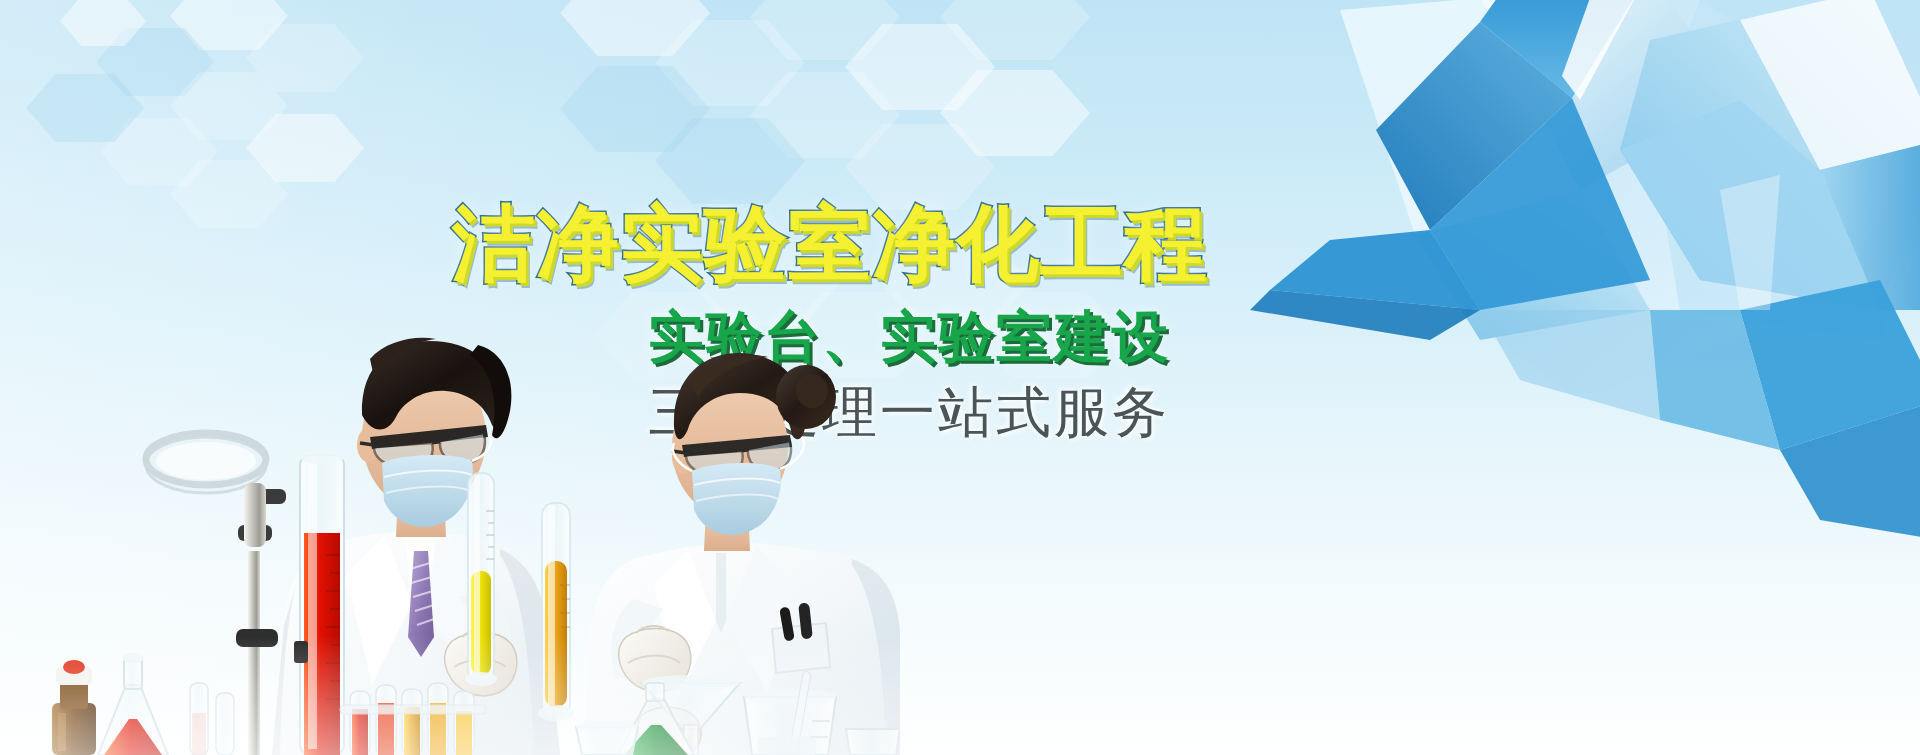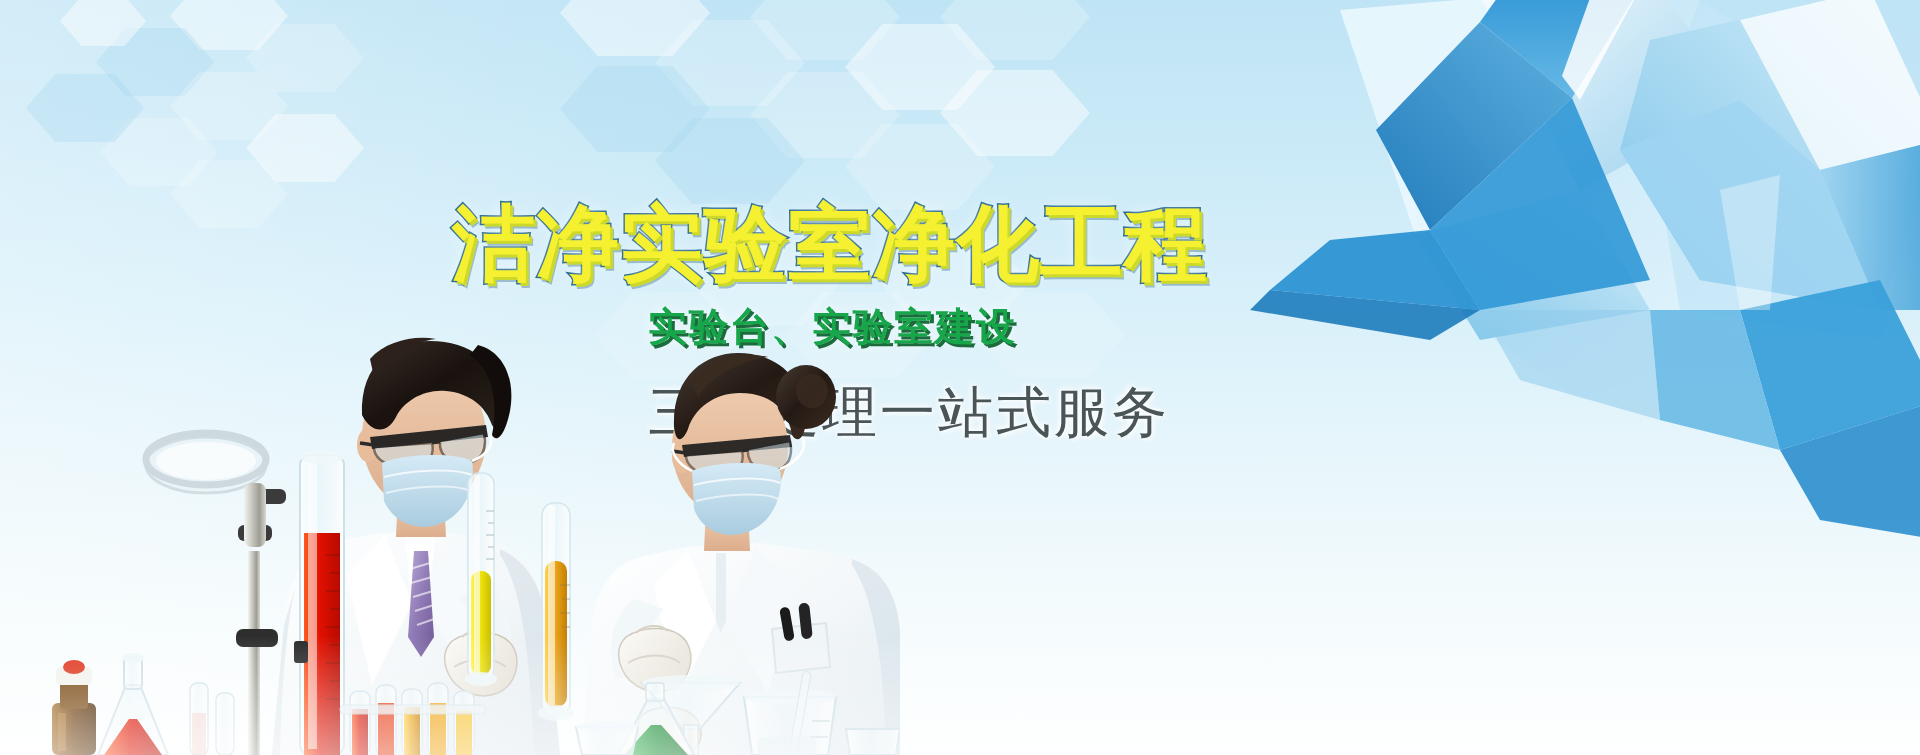--- a/index.html
+++ b/index.html
@@ -64,21 +64,21 @@
     -webkit-text-stroke:3px #1c5f87;
     paint-order:stroke fill;
     text-shadow:
        3px 3px 0 #cdd92a,
        4px 5px 0 rgba(30,90,125,.35),
        0 0 14px rgba(255,255,255,.55);
   }
 
   .line-sub {
     left:648px; top:296px;
-    font-size:39px;
+    font-size:56px;
     font-weight:700;
     letter-spacing:2px;
     color:#17a64a;
     text-shadow:
       3px 3px 0 #1c6b3c,
       0 0 12px rgba(255,255,255,.8);
   }
 
   .line-tag {
     left:648px; top:372px;

